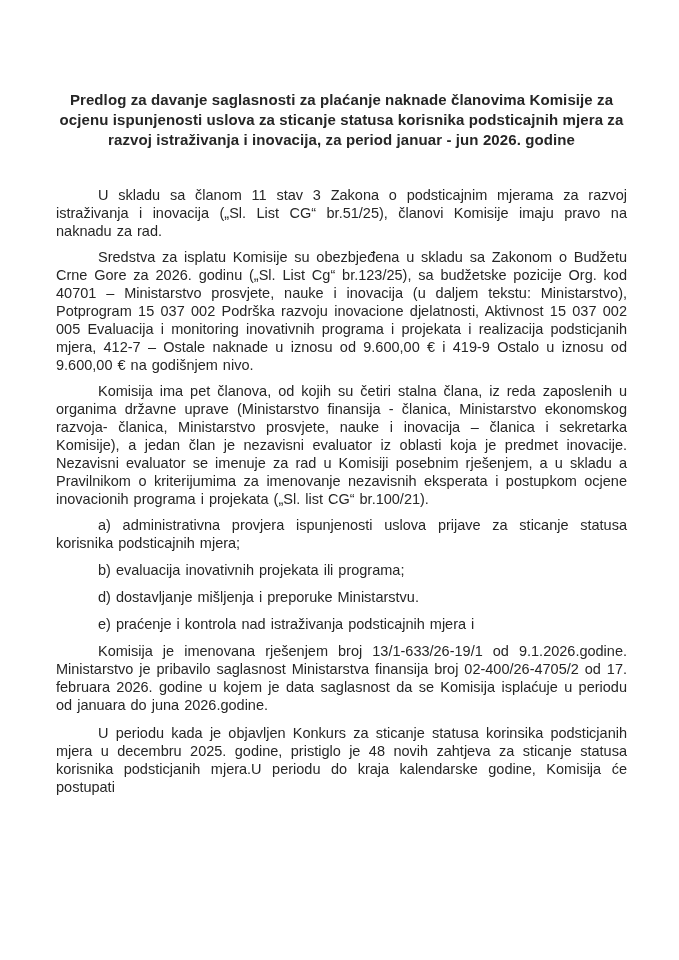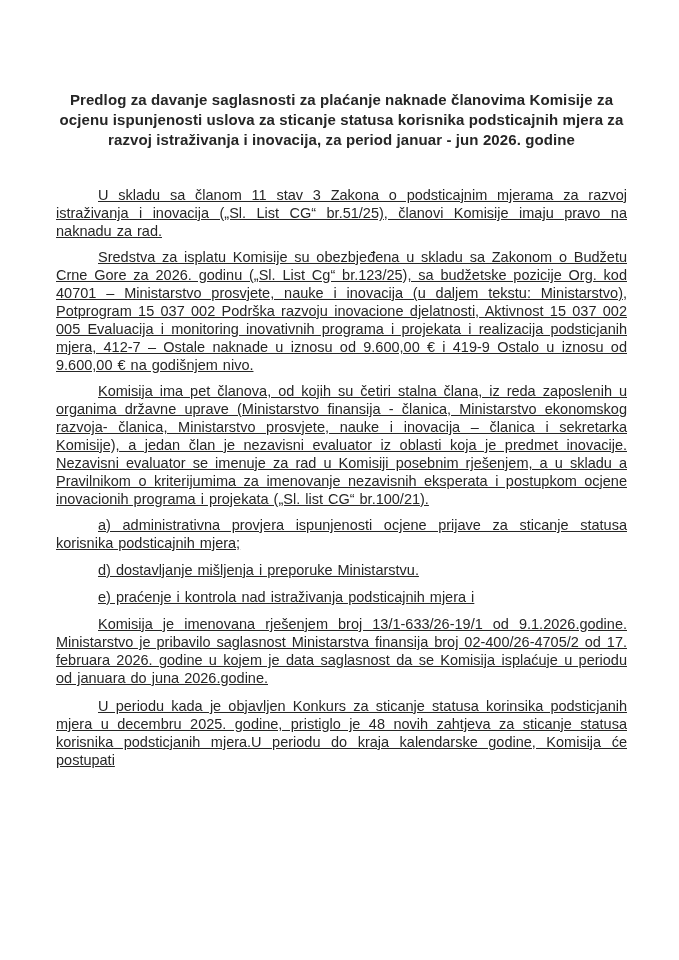--- a/index.html
+++ b/index.html
@@ -29,21 +29,20 @@
     margin: 0 0 36px 0;
     letter-spacing: 0.1px;
   }
   .para {
     font-size: 14.5px;
     line-height: 18px;
     text-align: justify;
     text-indent: 42px;
     margin: 0 0 8px 0;
     word-spacing: 1px;
-    text-decoration: underline;
   }
   .tasks-heading {
     margin-bottom: 10px;
   }
   .task {
     margin-bottom: 9px;
   }
   .closing {
     margin-bottom: 10px;
   }
@@ -55,22 +54,23 @@
 
   <h1 class="doc-title">Predlog za davanje saglasnosti za plaćanje naknade članovima Komisije za ocjenu ispunjenosti uslova za sticanje statusa korisnika podsticajnih mjera za razvoj istraživanja i inovacija, za period januar - jun 2026. godine</h1>
 
   <p class="para">U skladu sa članom 11 stav 3  Zakona o podsticajnim mjerama za razvoj istraživanja i inovacija („Sl. List CG“ br.51/25), članovi Komisije imaju pravo na naknadu za rad.</p>
 
   <p class="para">Sredstva za isplatu Komisije su obezbjeđena u skladu sa Zakonom o Budžetu Crne Gore za 2026. godinu („Sl. List Cg“ br.123/25), sa budžetske pozicije Org. kod 40701 – Ministarstvo prosvjete, nauke i inovacija (u daljem tekstu: Ministarstvo), Potprogram 15 037 002 Podrška razvoju inovacione djelatnosti, Aktivnost 15 037 002 005 Evaluacija i monitoring inovativnih programa i projekata i realizacija podsticjanih mjera,  412-7 – Ostale naknade u iznosu od  9.600,00 € i 419-9 Ostalo  u iznosu od 9.600,00 €  na godišnjem nivo.</p>
 
   <p class="para">Komisija ima pet članova, od kojih su četiri stalna člana, iz reda zaposlenih u organima državne uprave (Ministarstvo finansija - članica, Ministarstvo ekonomskog razvoja- članica, Ministarstvo prosvjete, nauke i inovacija – članica i sekretarka Komisije), a jedan član je nezavisni evaluator iz oblasti koja je predmet inovacije. Nezavisni evaluator se imenuje za rad u Komisiji posebnim rješenjem, a u skladu a Pravilnikom o kriterijumima za imenovanje nezavisnih eksperata i postupkom ocjene inovacionih programa i projekata („Sl. list CG“ br.100/21).</p>
 
 
-  <p class="para task">a) administrativna provjera ispunjenosti ocjene prijave za sticanje statusa korisnika podsticajnih mjera;</p>
+  <p class="para task">a) administrativna provjera ispunjenosti uslova prijave za sticanje statusa korisnika podsticajnih mjera;</p>
 
+  <p class="para task">b) evaluacija inovativnih projekata ili programa;</p>
 
 
   <p class="para task">d) dostavljanje mišljenja i preporuke Ministarstvu.</p>
 
   <p class="para task">e) praćenje i kontrola nad istraživanja podsticajnih mjera i</p>
 
 
   <p class="para closing">Komisija je imenovana rješenjem broj 13/1-633/26-19/1 od 9.1.2026.godine. Ministarstvo je pribavilo saglasnost Ministarstva finansija broj 02-400/26-4705/2 od 17. februara 2026. godine u kojem je data saglasnost da se Komisija isplaćuje u periodu od januara do juna 2026.godine.</p>
 
   <p class="para closing">U periodu kada je objavljen Konkurs za sticanje statusa korinsika podsticjanih mjera u decembru 2025. godine, pristiglo je 48 novih zahtjeva za sticanje statusa korisnika podsticjanih mjera.U periodu do kraja kalendarske godine, Komisija će postupati</p>

